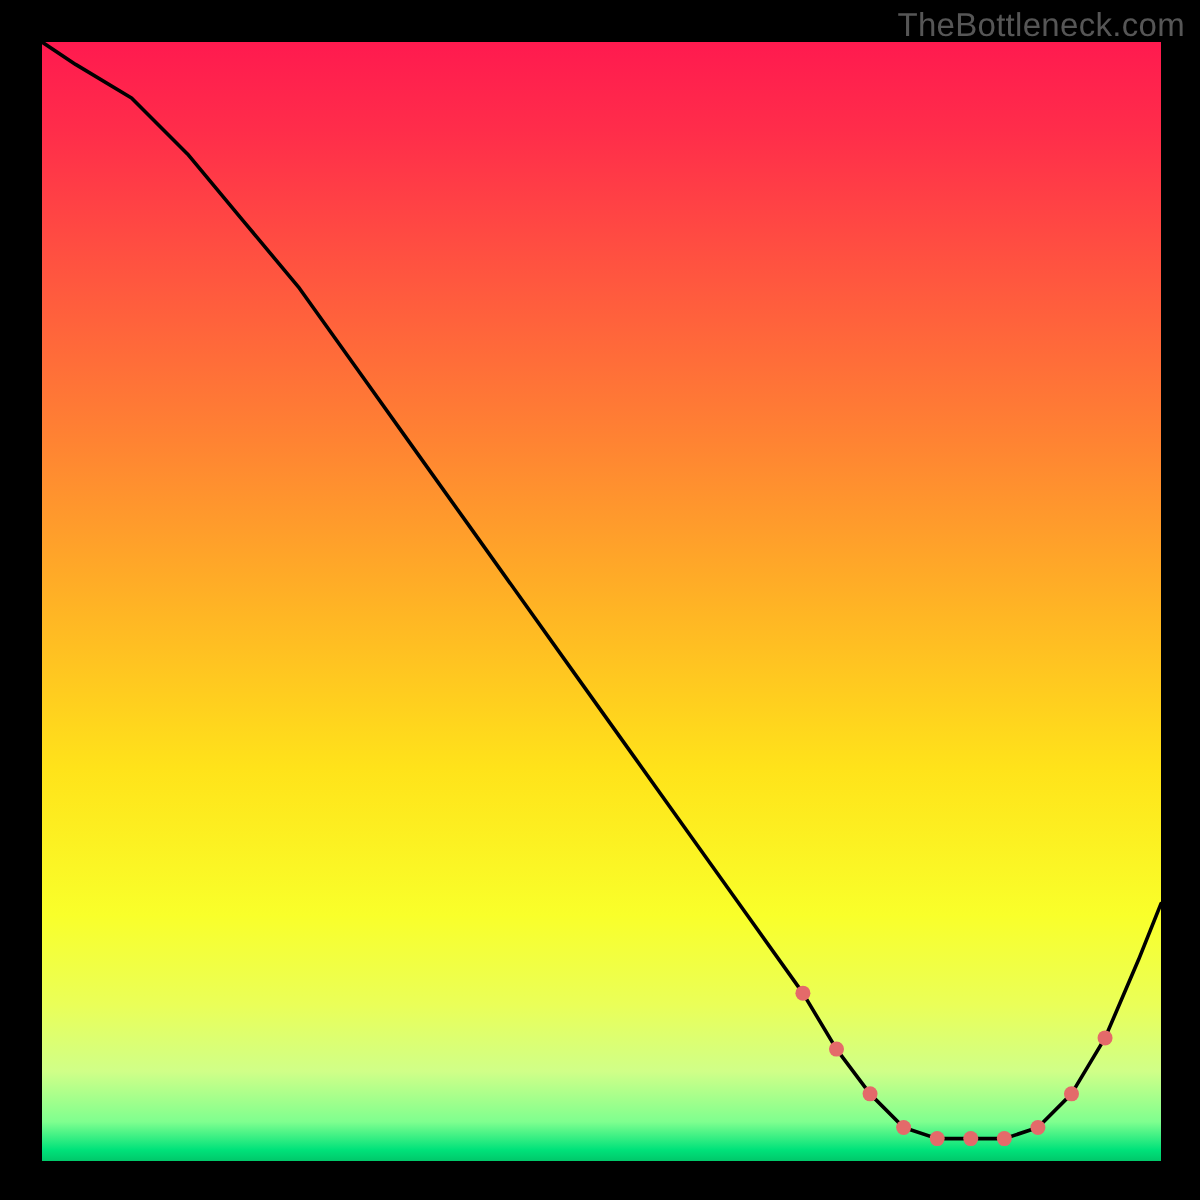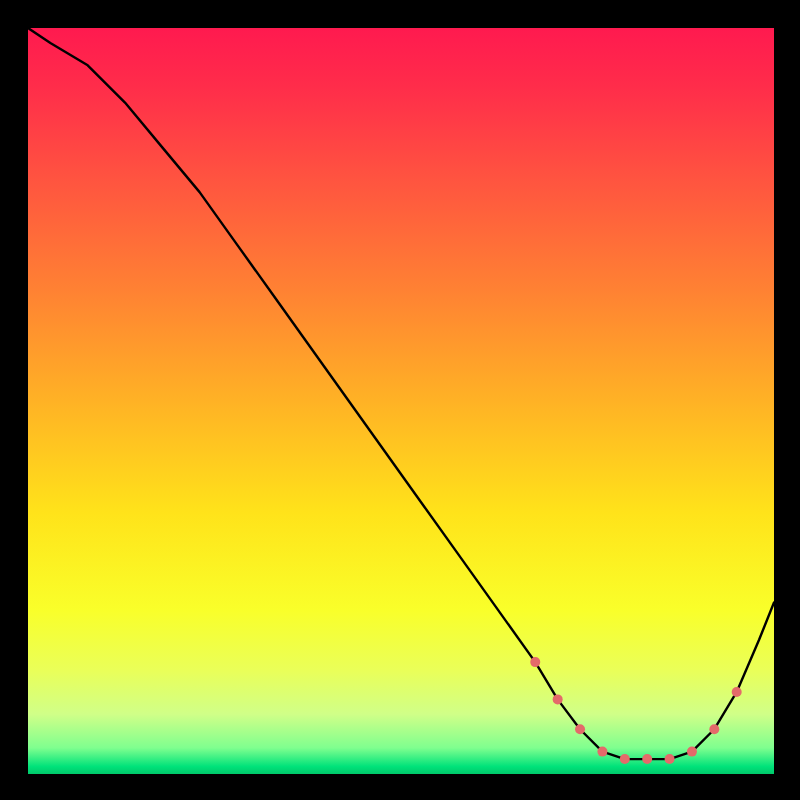--- a/index.html
+++ b/index.html
@@ -36,20 +36,21 @@
   .plot svg {
     display: block;
     width: 746px;
     height: 746px;
   }
 </style>
 </head>
 <body>
 
 <div class="frame">
+  <div class="watermark">TheBottleneck.com</div>
 
   <div class="plot">
     <svg id="chart-svg" viewBox="0 0 746 746">
       <defs>
         <linearGradient id="bg-grad" x1="0" y1="0" x2="0" y2="1">
             <stop offset="0%" stop-color="#ff1a4f"></stop>
             <stop offset="8%" stop-color="#ff2d4a"></stop>
             <stop offset="20%" stop-color="#ff5340"></stop>
             <stop offset="35%" stop-color="#ff8133"></stop>
             <stop offset="50%" stop-color="#ffb225"></stop>

